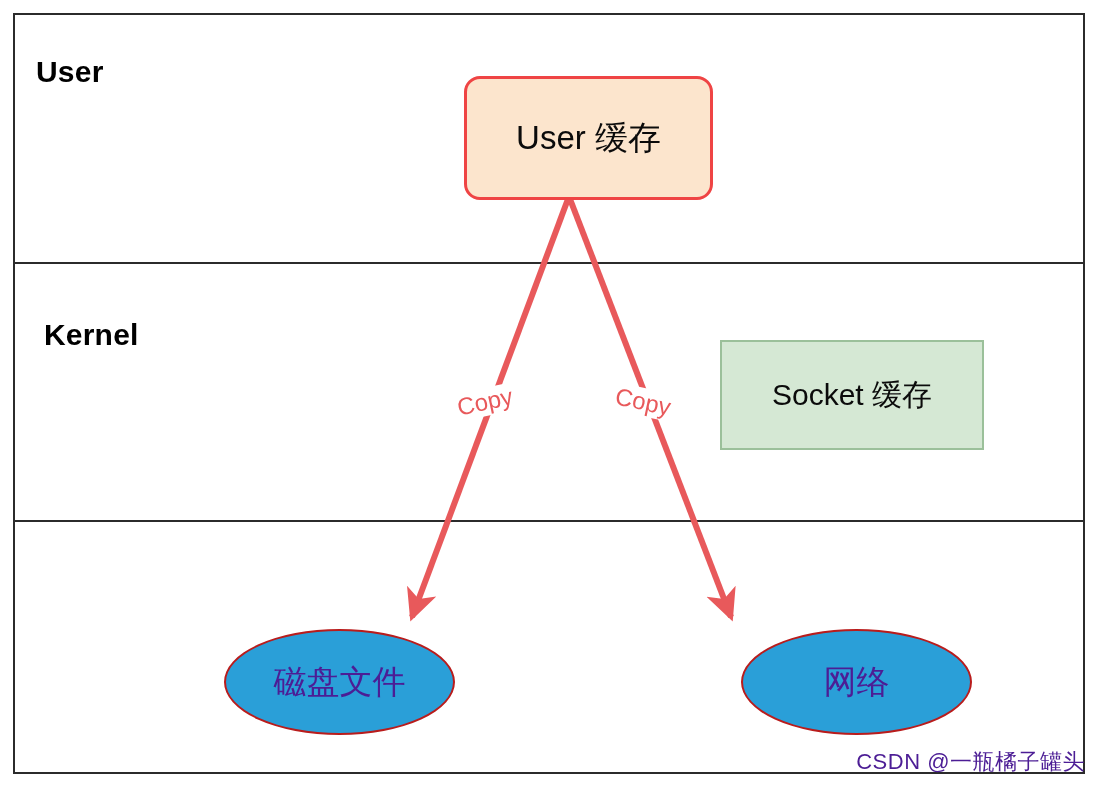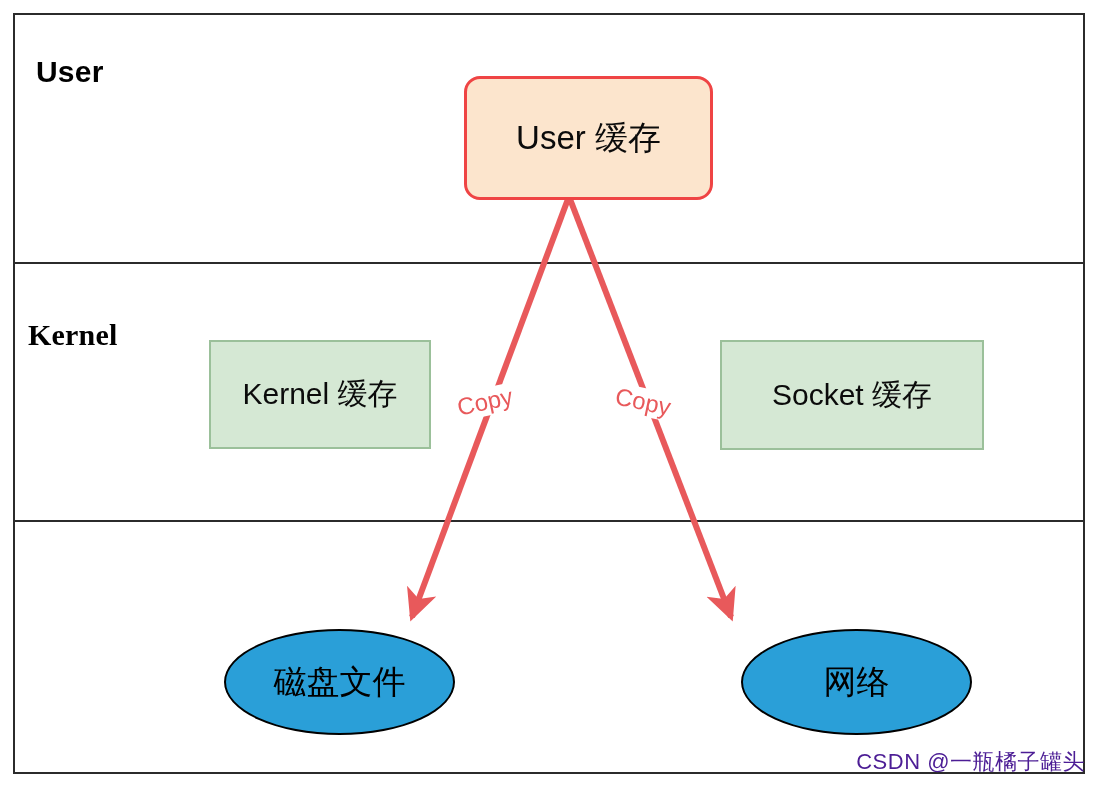--- a/index.html
+++ b/index.html
@@ -46,21 +46,21 @@
 
   .band-label {
     position: absolute;
     font-size: 30px;
     font-weight: bold;
     color: #000000;
     letter-spacing: 0.2px;
     white-space: nowrap;
   }
   #label-user     { left: 36px; top: 55px; }
-  #label-kernel   { left: 28px; top: 318px; font-family: Liberation Serif, serif; }
+  #label-kernel   { left: 44px; top: 318px; }
   #label-hardware { left: 36px; top: 546px; }
 
   
   #arrow-layer {
     position: absolute;
     left: 0;
     top: 0;
     width: 1101px;
     height: 789px;
     pointer-events: none;
@@ -102,23 +102,23 @@
   }
   #node-socket-buffer {
     left: 720px;
     top: 340px;
     width: 264px;
     height: 110px;
   }
 
   .hw-ellipse {
     background: #2a9fd8;
-    border: 2px solid #000000;
+    border: 2px solid #b91c1c;
     border-radius: 50%;
-    color: #000000;
+    color: #4c1d95;
     font-size: 33px;
   }
   #node-disk-file {
     left: 224px;
     top: 629px;
     width: 231px;
     height: 106px;
   }
   #node-network {
     left: 741px;
@@ -178,21 +178,20 @@
       <marker id="arrowhead-red" markerWidth="6" markerHeight="6" refX="4.6" refY="3" orient="auto" markerUnits="strokeWidth">
         <path d="M0,0.4 L5.4,3 L0,5.6 L1.4,3 Z" fill="#e8595b"></path>
       </marker>
     </defs>
     <line x1="568" y1="199" x2="412" y2="617" stroke="#e8595b" stroke-width="6" marker-end="url(#arrowhead-red)"></line>
     <line x1="570" y1="199" x2="731" y2="617" stroke="#e8595b" stroke-width="6" marker-end="url(#arrowhead-red)"></line>
   </svg>
 
   <div class="node" id="node-user-buffer">User 缓存</div>
 
-  <div class="node kernel-box" id="node-kernel-buffer">Kernel 缓存</div>
 
   <div class="node kernel-box" id="node-socket-buffer">Socket 缓存</div>
 
   <div class="node hw-ellipse" id="node-disk-file">磁盘文件</div>
 
   <div class="node hw-ellipse" id="node-network">网络</div>
 
   <div class="edge-label" id="edge-label-copy-left">Copy</div>
   <div class="edge-label" id="edge-label-copy-right">Copy</div>
 

